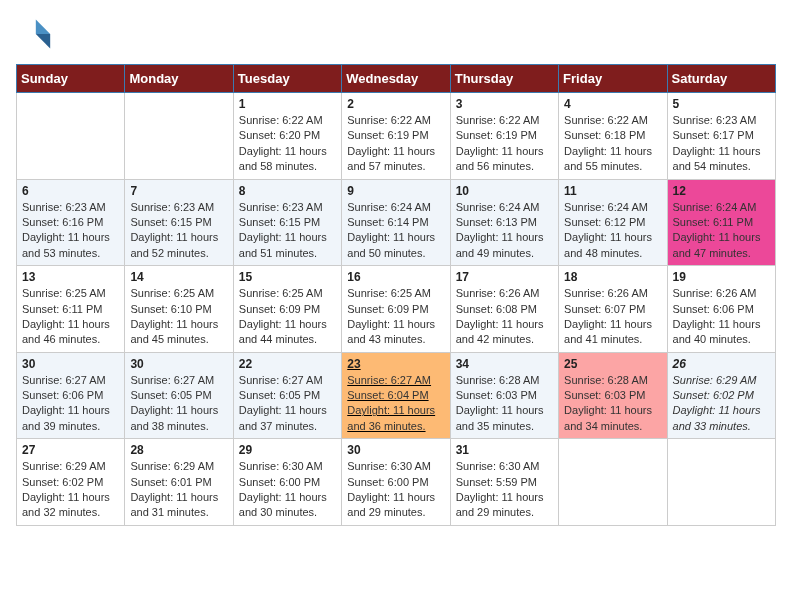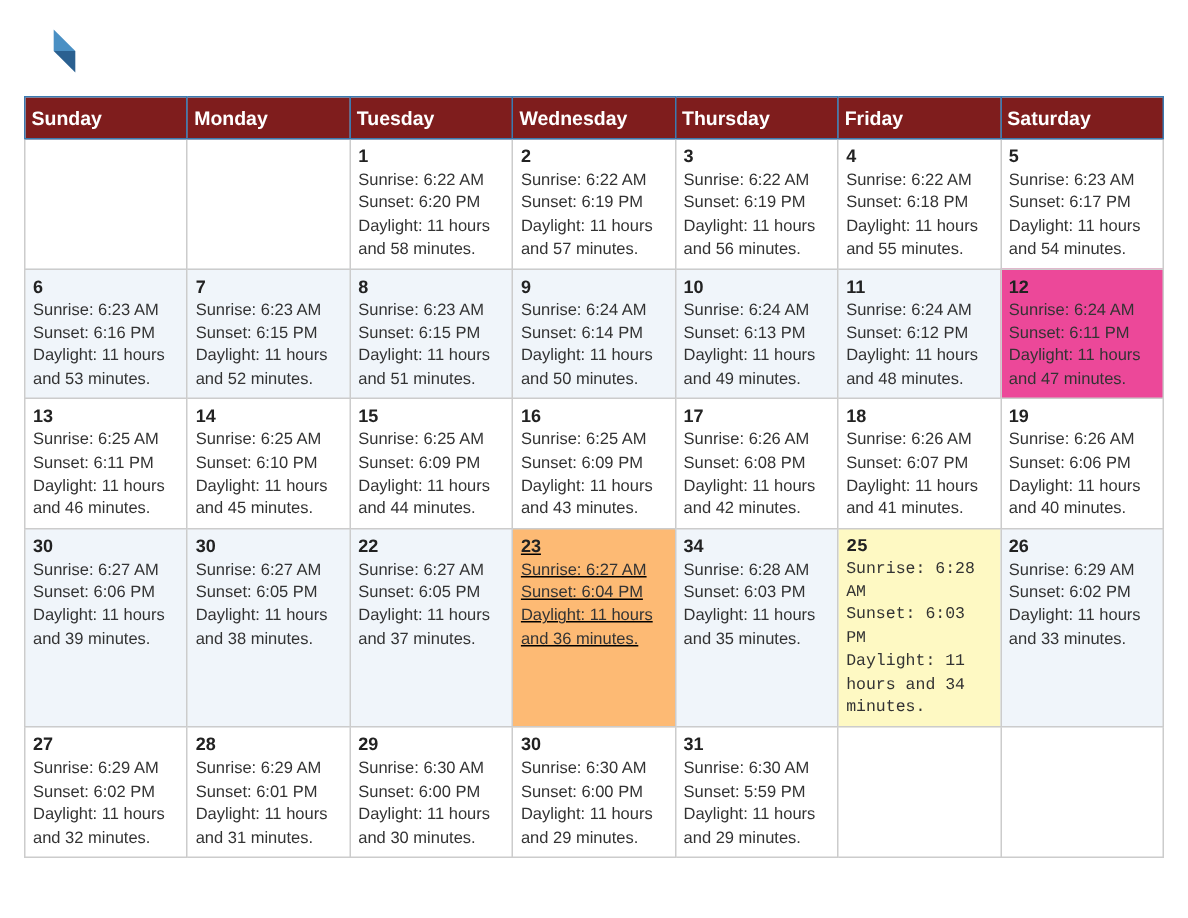--- a/index.html
+++ b/index.html
@@ -217,25 +217,25 @@
           <div class="day-info">Sunrise: 6:27 AM<br>Sunset: 6:05 PM<br>Daylight: 11 hours and 37 minutes.</div>
         </td>
         <td style="background: #fdba74; text-decoration: underline;">
           <div class="day-num">23</div>
           <div class="day-info">Sunrise: 6:27 AM<br>Sunset: 6:04 PM<br>Daylight: 11 hours and 36 minutes.</div>
         </td>
         <td style="background: rgb(240, 245, 250);">
           <div class="day-num">34</div>
           <div class="day-info">Sunrise: 6:28 AM<br>Sunset: 6:03 PM<br>Daylight: 11 hours and 35 minutes.</div>
         </td>
-        <td style="background: #fef9c3; font-family: Liberation Mono, monospace;">
+        <td style="background: #fca5a5;">
           <div class="day-num">25</div>
           <div class="day-info">Sunrise: 6:28 AM<br>Sunset: 6:03 PM<br>Daylight: 11 hours and 34 minutes.</div>
         </td>
-        <td style="background: rgb(240, 245, 250);">
+        <td style="background: rgb(240, 245, 250); font-style: italic;">
           <div class="day-num">26</div>
           <div class="day-info">Sunrise: 6:29 AM<br>Sunset: 6:02 PM<br>Daylight: 11 hours and 33 minutes.</div>
         </td>
       </tr>
       <tr>
         <td>
           <div class="day-num">27</div>
           <div class="day-info">Sunrise: 6:29 AM<br>Sunset: 6:02 PM<br>Daylight: 11 hours and 32 minutes.</div>
         </td>
         <td>

